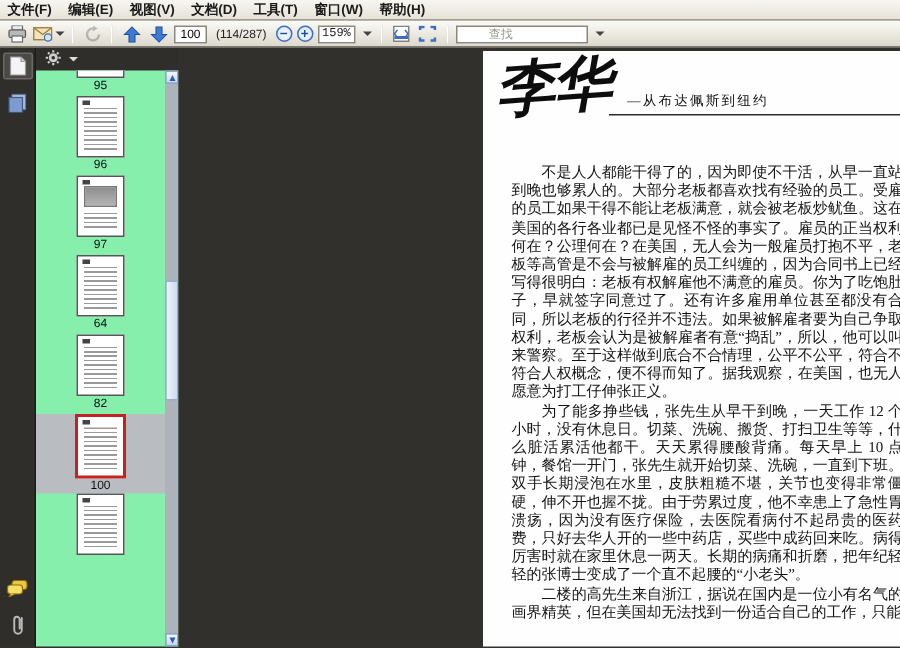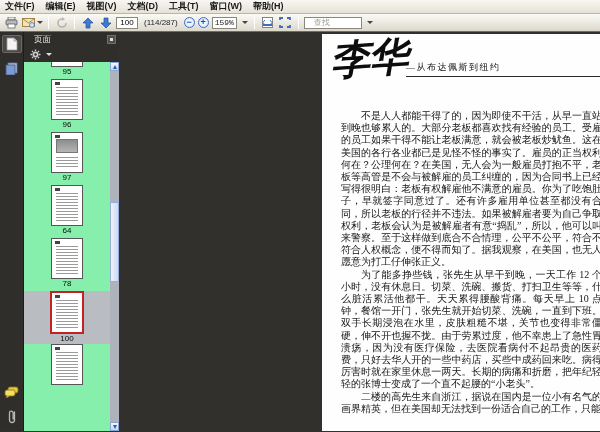--- a/index.html
+++ b/index.html
@@ -26,21 +26,21 @@
   #page-input { width:22px; height:12px; border:1px solid #8a877d; background:#fff;
                 font-size:8px; text-align:center; line-height:10px; font-family:"Liberation Sans",sans-serif; }
   #page-count { margin:0 3px; white-space:nowrap; font-size:8px; color:#222; }
   .zoom-circle { width:11px; height:11px; border-radius:50%; border:1.5px solid #3c6fc4;
                  background:radial-gradient(#ffffff,#cfe0fb); color:#1d4d9e; font-size:9px;
                  font-weight:bold; line-height:8px; text-align:center; }
   #zoom-box { display:flex; align-items:center; border:1px solid #8a877d; background:#fff;
               height:12px; padding:0 2px; font-size:8px;font-family:Liberation Mono, monospace; }
   #zoom-caret { width:9px; height:12px; display:flex; align-items:center; justify-content:center; }
   #find-box { display:flex; align-items:center; border:1px solid #8a877d; background:#fff;
-              height:12px; width:58px; padding:0 9px; font-size:8px; color:#9a988f; }
+              height:12px; width:88px; padding:0 21px; font-size:8px; color:#9a988f; }
   #find-caret { width:9px; height:12px; display:flex; align-items:center; justify-content:center; }
 
   
   #content { display:flex; height:399px; }
 
   
   #tabstrip { width:24px; background:#2f2e2b; display:flex; flex-direction:column;
               align-items:center; padding-top:3px; gap:6px; border-right:1px solid #1d1c1a; }
   .striptab { width:20px; height:18px; display:flex; align-items:center; justify-content:center; border-radius:2px; }
   .striptab.active { background:#4a4946; border:1px solid #6a6965; }
@@ -83,21 +83,21 @@
   #scroll-thumb { position:absolute; left:0; width:9px; top:140px; height:80px;
                   background:linear-gradient(90deg,#eef3fc,#cdd9f2); border:1px solid #93aed8; }
 
   
   #main { flex:1; position:relative; background:#31302d; overflow:hidden; }
   #page { position:absolute; left:203px; top:2px; width:320px; height:520px; background:#fefefe; }
   #page-header { position:relative; height:64px; }
   #author-sig { position:absolute; left:8px; top:2px; font-family:"DejaVu Serif", serif;
                 font-style:italic; font-weight:bold; font-size:40px; line-height:44px;
                 color:#0d0d0d; transform:rotate(-4deg); letter-spacing:-2px; }
-  #doc-subtitle { position:absolute; left:84px; top:27px; font-size:9px; color:#111;
+  #doc-subtitle { position:absolute; left:96px; top:27px; font-size:9px; color:#111;
                   letter-spacing:1.5px; font-family:"Liberation Serif", serif; }
   #header-rule { position:absolute; left:84px; top:42px; right:-20px; height:1px; background:#2a2a2a; }
   #body-text { position:absolute; left:19px; top:76px; width:261px;
                font-family:"Liberation Serif", serif; font-size:10px; line-height:12.2px;
                color:#141414; text-align:justify; }
   #body-text p { text-indent:2em; margin:0; }
   #doc-pageno { margin-top:13px; text-align:center; font-size:9px; color:#111; }
 </style>
 </head>
 <body>
@@ -224,26 +224,20 @@
     <div class="striptab" style="margin-bottom:6px;">
       <span>
         <svg width="10" height="15" viewBox="0 0 10 15">
           <path d="M7.5 3 L7.5 11 A2.5 2.5 0 0 1 2.5 11 L2.5 4 A1.8 1.8 0 0 1 6.1 4 L6.1 10" fill="none" stroke="#b9b9b9" stroke-width="1.3" stroke-linecap="round"></path>
         </svg>
       </span>
     </div>
   </div>
 
   <div id="panel">
-    <div id="panel-header">
-      <span>页面</span>
-      <div id="panel-menu-btn">
-          <div></div>
-        </div>
-    </div>
     <div id="panel-options">
       <span>
         <svg width="11" height="11" viewBox="0 0 11 11">
           <circle cx="5.5" cy="5.5" r="3" fill="#cfcfcf"></circle>
           <circle cx="5.5" cy="5.5" r="1.2" fill="#2f2e2b"></circle>
           <g stroke="#cfcfcf" stroke-width="1.4">
             <line x1="5.5" y1="0.5" x2="5.5" y2="2"></line>
               <line x1="5.5" y1="9" x2="5.5" y2="10.5"></line>
             <line x1="0.5" y1="5.5" x2="2" y2="5.5"></line>
               <line x1="9" y1="5.5" x2="10.5" y2="5.5"></line>
@@ -282,21 +276,21 @@
               <div class="thumb-mark"></div>
               <div class="thumb-lines"></div>
             </div>
             <div class="thumb-label">64</div>
           </div>
           <div class="thumb-item">
             <div class="thumb-box">
               <div class="thumb-mark"></div>
               <div class="thumb-lines"></div>
             </div>
-            <div class="thumb-label">78</div>
+            <div class="thumb-label">82</div>
           </div>
           <div class="thumb-item selected">
             <div class="thumb-box">
               <div class="thumb-mark"></div>
               <div class="thumb-lines"></div>
             </div>
             <div class="thumb-label">100</div>
           </div>
           <div class="thumb-item">
             <div class="thumb-box">

